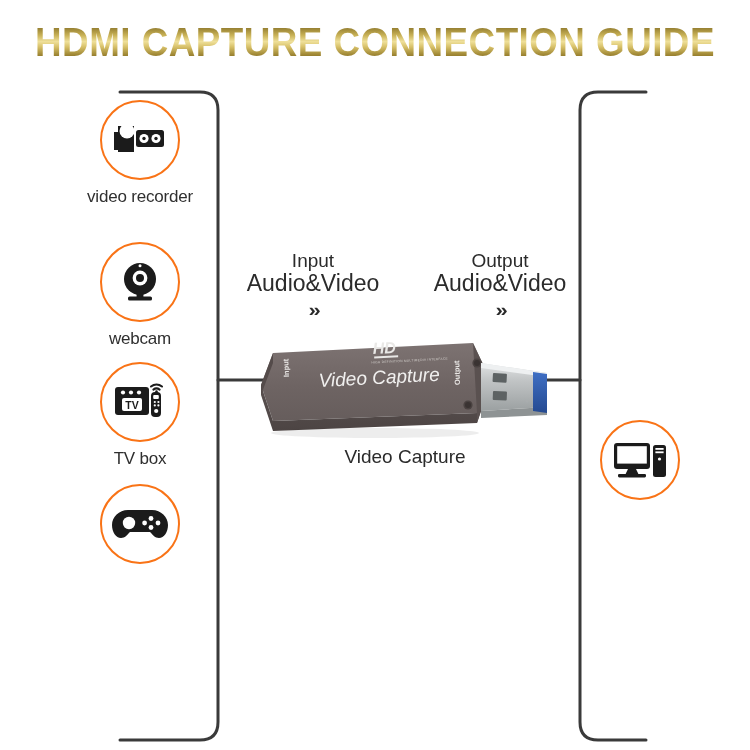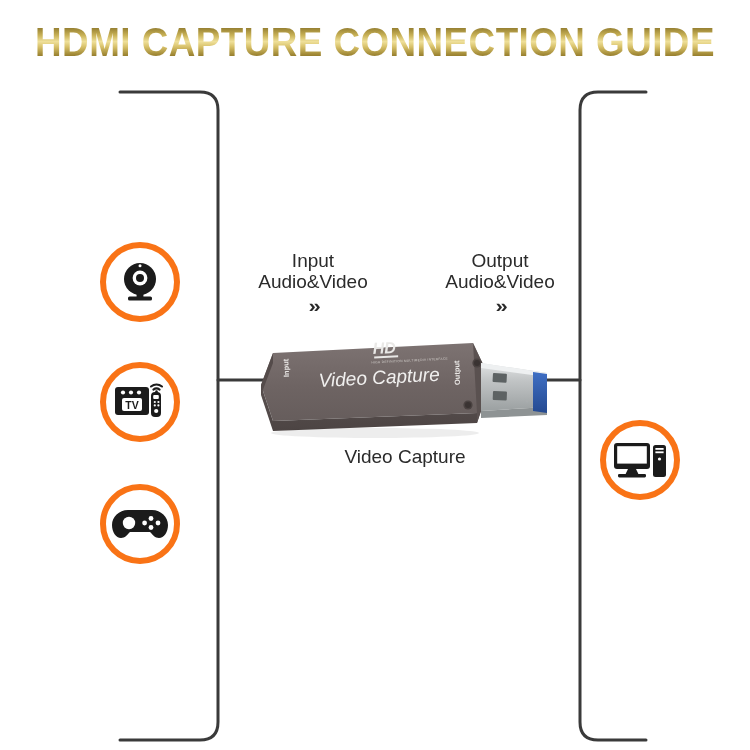--- a/index.html
+++ b/index.html
@@ -38,37 +38,37 @@
     white-space:nowrap;
   }
 
   
   #brackets { position:absolute; left:0; top:0; width:750px; height:750px; }
 
   
   .col-item { position:absolute; width:170px; text-align:center; }
   .circle {
     width:80px; height:80px; border-radius:50%;
-    border:6px solid #f97316;
+    border:2px solid #f97316;
     margin:0 auto;
     display:flex; align-items:center; justify-content:center;
     background:#fff;
   }
   .col-label {
     margin-top:7px;
     font-size:17px;
     color:#2f2f2f;
     font-family:"Liberation Sans", sans-serif;
     letter-spacing:-0.2px;
   }
 
   
   .io-block { position:absolute; text-align:center; width:200px; }
   .io-title { font-size:19px; color:#2b2b2b; line-height:1.12; }
-  .io-sub   { font-size:19px; color:#2b2b2b; line-height:1.12; }
+  .io-sub   { font-size:23px; color:#2b2b2b; line-height:1.12; }
   .io-arrow {
     font-size:22px; font-weight:bold; color:#2b2b2b;
     line-height:1.0; letter-spacing:-3px; margin-top:2px;
     transform:scaleY(0.85); display:block;
   }
 
   
   #device { position:absolute; left:255px; top:325px; width:300px; height:125px; }
   .dev-caption {
     position:absolute; left:255px; top:446px; width:300px;
@@ -86,32 +86,48 @@
 
     <path d="M 120 92 L 200 92 Q 218 92 218 110 L 218 722 Q 218 740 200 740 L 120 740" fill="none" stroke="#3a3a3a" stroke-width="3" stroke-linecap="round"></path>
 
     <path d="M 218 380 L 285 380" fill="none" stroke="#3a3a3a" stroke-width="3" stroke-linecap="round"></path>
 
     <path d="M 646 92 L 598 92 Q 580 92 580 110 L 580 722 Q 580 740 598 740 L 646 740" fill="none" stroke="#3a3a3a" stroke-width="3" stroke-linecap="round"></path>
 
     <path d="M 516 380 L 580 380" fill="none" stroke="#3a3a3a" stroke-width="3" stroke-linecap="round"></path>
   </svg>
 
+  <div class="col-item" style="left:55px; top:100px;">
+    <div class="circle">
+      <svg width="56" height="40" viewBox="0 0 56 40">
+        <path d="M2 12 h16 v18 h-16 z" fill="#1b1b1b"></path>
+        <path d="M6 6 h16 v26 h-16 z" fill="#1b1b1b"></path>
+        <circle cx="15" cy="11" r="7.5" fill="#ffffff"></circle>
+        <rect x="24" y="10" width="28" height="17" rx="2.5" fill="#1b1b1b"></rect>
+        <circle cx="32" cy="18.5" r="4.6" fill="#ffffff"></circle>
+        <circle cx="44" cy="18.5" r="4.6" fill="#ffffff"></circle>
+        <circle cx="32" cy="18.5" r="1.7" fill="#1b1b1b"></circle>
+        <circle cx="44" cy="18.5" r="1.7" fill="#1b1b1b"></circle>
+      </svg>
+    </div>
+    <div class="col-label">video recorder</div>
+  </div>
 
   <div class="col-item" style="left:55px; top:242px;">
     <div class="circle">
       <svg width="46" height="46" viewBox="0 0 46 46">
         <circle cx="23" cy="20" r="16" fill="#1b1b1b"></circle>
         <circle cx="23" cy="19" r="7.4" fill="#ffffff"></circle>
         <circle cx="23" cy="19" r="4.0" fill="#1b1b1b"></circle>
         <circle cx="23" cy="6.8" r="1.5" fill="#ffffff"></circle>
         <rect x="19.6" y="32" width="6.8" height="6" fill="#1b1b1b"></rect>
         <rect x="11" y="37.5" width="24" height="4" rx="1.6" fill="#1b1b1b"></rect>
       </svg>
     </div>
+    <div class="col-label">webcam</div>
   </div>
 
   <div class="col-item" style="left:55px; top:362px;">
     <div class="circle">
       <svg width="54" height="46" viewBox="0 0 54 46">
         <rect x="2" y="8" width="34" height="28" rx="3" fill="#1b1b1b"></rect>
         <circle cx="10" cy="13.5" r="2.1" fill="#ffffff"></circle>
         <circle cx="18" cy="13.5" r="2.1" fill="#ffffff"></circle>
         <circle cx="26" cy="13.5" r="2.1" fill="#ffffff"></circle>
         <rect x="9" y="19" width="20" height="13" rx="2" fill="#ffffff"></rect>
@@ -121,20 +137,21 @@
         <circle cx="41.8" cy="23" r="1.1" fill="#ffffff"></circle>
         <circle cx="45.4" cy="23" r="1.1" fill="#ffffff"></circle>
         <circle cx="41.8" cy="26.4" r="1.1" fill="#ffffff"></circle>
         <circle cx="45.4" cy="26.4" r="1.1" fill="#ffffff"></circle>
         <circle cx="43.2" cy="32" r="2.1" fill="#ffffff"></circle>
         <path d="M38 7.5 a9 9 0 0 1 11 0" fill="none" stroke="#1b1b1b" stroke-width="2.1" stroke-linecap="round"></path>
         <path d="M40.4 10.6 a5 5 0 0 1 6.2 0" fill="none" stroke="#1b1b1b" stroke-width="2.1" stroke-linecap="round"></path>
         <circle cx="43.5" cy="12.6" r="1.3" fill="#1b1b1b"></circle>
       </svg>
     </div>
+    <div class="col-label">TV box</div>
   </div>
 
   <div class="col-item" style="left:55px; top:484px;">
     <div class="circle">
       <svg width="56" height="36" viewBox="0 0 56 36">
         <path d="M16 4 h24 c9 0 16 7 16 15 c0 7 -4 13 -9 13 c-4 0 -6 -3 -9 -6
                  h-20 c-3 3 -5 6 -9 6 c-5 0 -9 -6 -9 -13 c0 -8 7 -15 16 -15 z" fill="#1b1b1b"></path>
         <circle cx="17" cy="17" r="6.2" fill="#ffffff"></circle>
         <circle cx="39" cy="12.5" r="2.4" fill="#ffffff"></circle>
         <circle cx="46" cy="17" r="2.4" fill="#ffffff"></circle>

